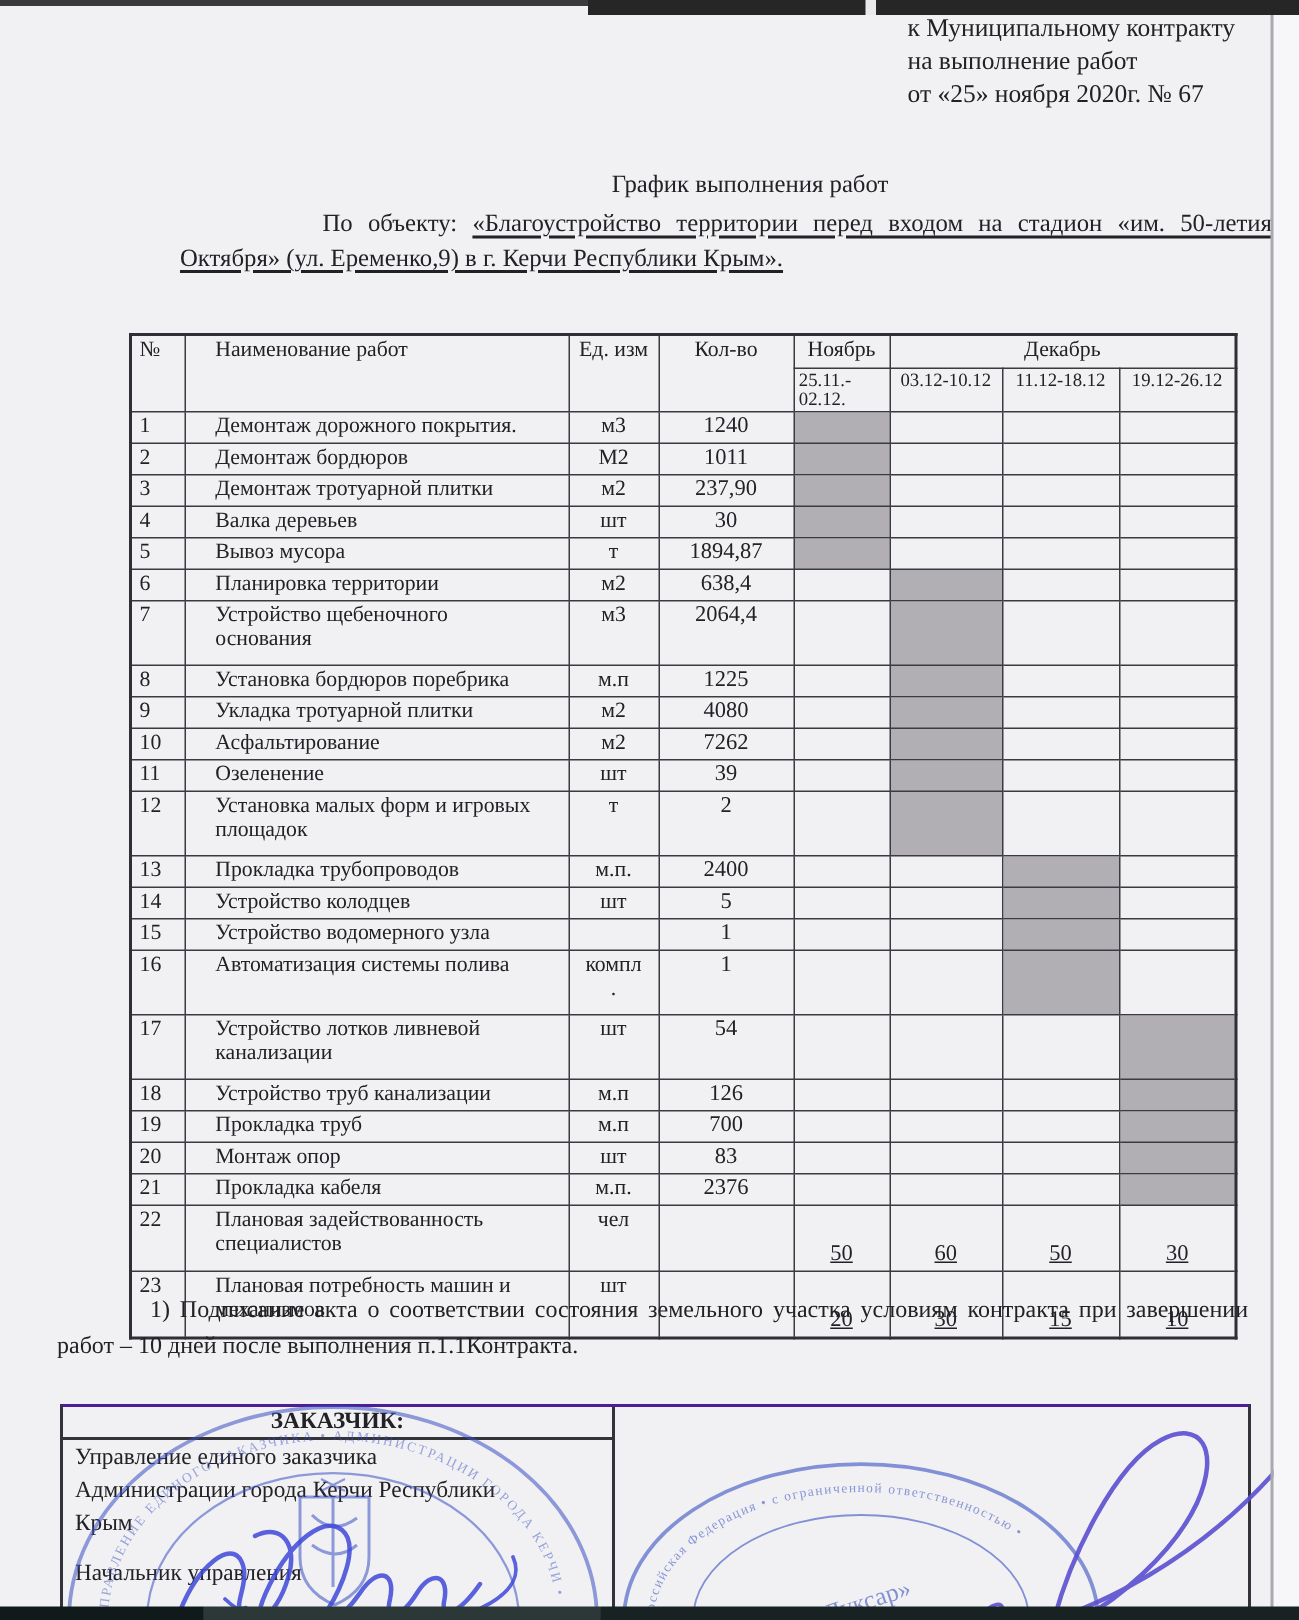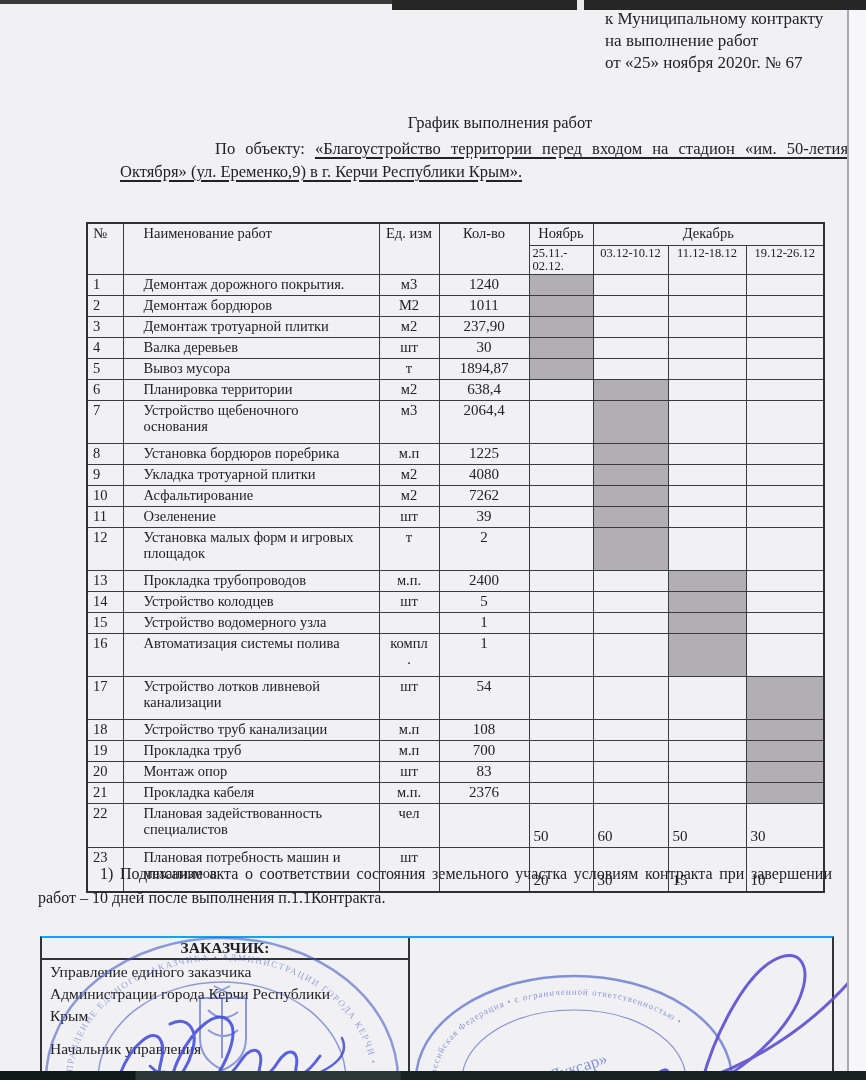--- a/index.html
+++ b/index.html
@@ -31,28 +31,28 @@
   th.c-num,td.c-num{text-align:left;padding-left:5px;}
   th.c-name,td.c-name{text-align:left;padding-left:20px;white-space:pre-line;}
   th.c-unit,td.c-unit{text-align:center;white-space:pre-line;}
   th.c-qty,td.c-qty{text-align:center;}
   th.c-mon{text-align:center;}
   th.c-period{text-align:center;}
   th.c-period.first{text-align:left;white-space:pre-line;padding-left:3px;}
   .work-table tbody td{height:18px;}
   .work-table tbody tr.tall td{height:40px;}
   td.c-sched.shaded{background:#b1aeb4;}
-  td.c-sched.val{vertical-align:bottom;text-align:left;padding-bottom:2px;font-size:15px;}
+  td.c-sched.val{vertical-align:bottom;text-align:center;padding-bottom:2px;font-size:15px;text-decoration:underline;}
   td.c-qty{font-size:15px;}
   
   .note{position:absolute;left:38px;top:862px;width:794px;margin:0;font-size:16px;line-height:24px;
         text-align:justify;text-indent:62px;}
   
   .sig-table{position:absolute;left:40px;top:936px;width:790px;height:136px;display:flex;
-             border-top:2px solid #0ea5e9;border-left:2px solid #33333a;border-right:2px solid #33333a;
+             border-top:2px solid #4c1d95;border-left:2px solid #33333a;border-right:2px solid #33333a;
              font-size:15.5px;z-index:2;}
   .sig-col{position:relative;box-sizing:border-box;height:136px;}
   .sig-left{width:368px;border-right:2px solid #33333a;}
   .sig-right{width:422px;}
   .sig-head{height:20px;border-bottom:2px solid #33333a;text-align:center;font-weight:bold;
             font-size:15.5px;line-height:20px;}
   .sig-org{padding:1px 6px 0 8px;line-height:22px;white-space:pre-line;}
   .sig-role{position:absolute;left:8px;top:100px;line-height:22px;white-space:pre-line;}
   
   .overlay{position:absolute;left:0;top:930px;width:866px;height:150px;z-index:4;pointer-events:none;}
@@ -279,21 +279,21 @@
           <td class="c-qty">54</td>
           <td class="c-sched"></td>
           <td class="c-sched"></td>
           <td class="c-sched"></td>
           <td class="c-sched shaded"></td>
         </tr>
         <tr class="">
           <td class="c-num">18</td>
           <td class="c-name">Устройство труб канализации</td>
           <td class="c-unit">м.п</td>
-          <td class="c-qty">108</td>
+          <td class="c-qty">126</td>
           <td class="c-sched"></td>
           <td class="c-sched"></td>
           <td class="c-sched"></td>
           <td class="c-sched shaded"></td>
         </tr>
         <tr class="">
           <td class="c-num">19</td>
           <td class="c-name">Прокладка труб</td>
           <td class="c-unit">м.п</td>
           <td class="c-qty">700</td>

